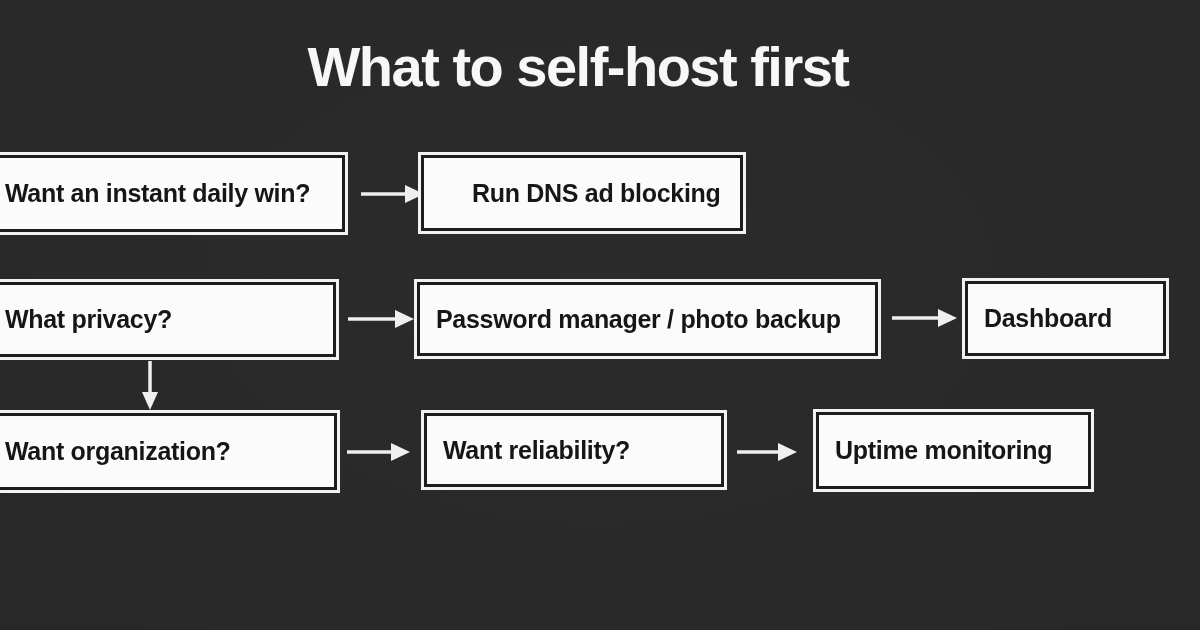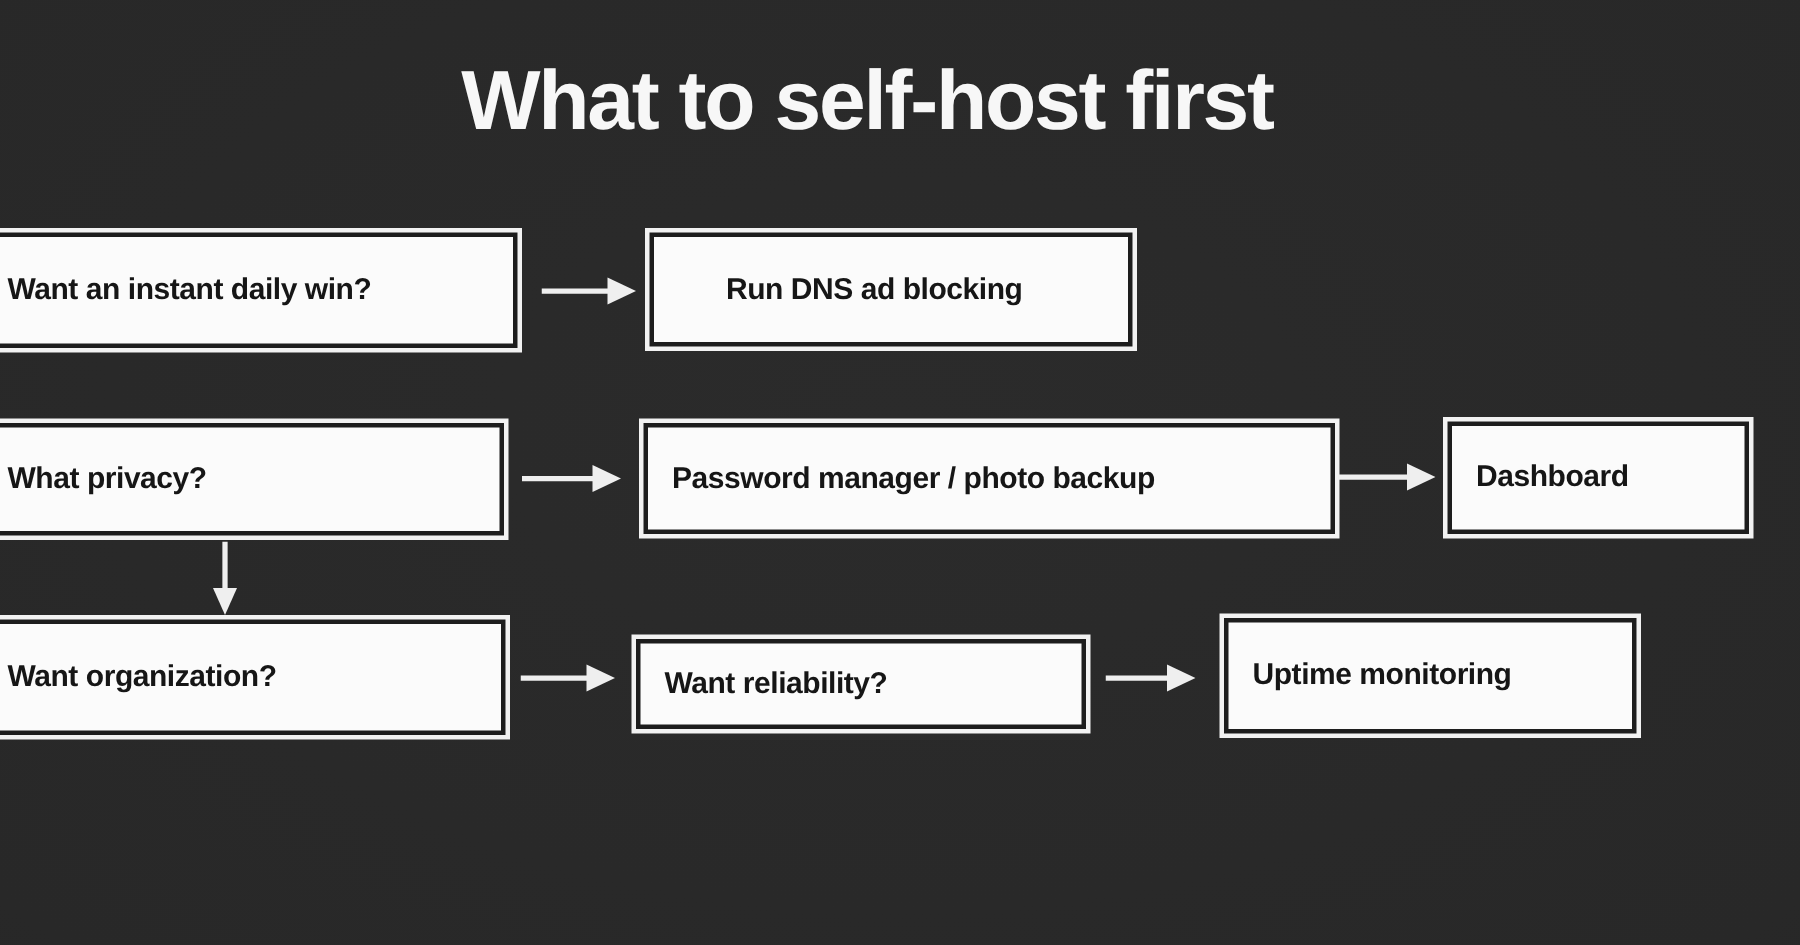--- a/index.html
+++ b/index.html
@@ -38,38 +38,38 @@
     box-sizing: border-box;
     background: var(--box-fill);
     border: 3px solid var(--box-border);
     box-shadow: 0 0 0 3px var(--box-outline);
     display: flex;
     align-items: center;
     padding-left: 16px;
     overflow: hidden;
   }
   .node .label {
-    font-size: 20px;
+    font-size: 25px;
     font-weight: bold;
     letter-spacing: -0.3px;
     color: var(--node-text);
     white-space: nowrap;
   }
   .arrow {
     position: absolute;
     color: var(--arrow);
   }
   
   #n-daily    { left: -14px; top: 155px; width: 359px; height: 77px; }
-  #n-dns      { left: 433px; top: 155px; width: 322px; height: 76px; padding-left: 48px; }
+  #n-dns      { left: 421px; top: 155px; width: 322px; height: 76px; padding-left: 48px; }
   #n-privacy  { left: -14px; top: 282px; width: 350px; height: 75px; }
-  #n-password { left: 429px; top: 282px; width: 461px; height: 74px; }
+  #n-password { left: 417px; top: 282px; width: 461px; height: 74px; }
   #n-dash     { left: 965px; top: 281px; width: 201px; height: 75px; }
   #n-org      { left: -14px; top: 413px; width: 351px; height: 77px; }
-  #n-rely     { left: 424px; top: 413px; width: 300px; height: 60px; margin-top: 13px; }
+  #n-rely     { left: 424px; top: 413px; width: 300px; height: 74px; }
   #n-uptime   { left: 816px; top: 412px; width: 275px; height: 77px; }
   
   #a-r1  { left: 361px; top: 184px; }
   #a-r2a { left: 348px; top: 309px; }
   #a-r2b { left: 892px; top: 308px; }
   #a-r3a { left: 347px; top: 442px; }
   #a-r3b { left: 737px; top: 442px; }
   #a-down { left: 141px; top: 361px; }
 </style>
 </head>

